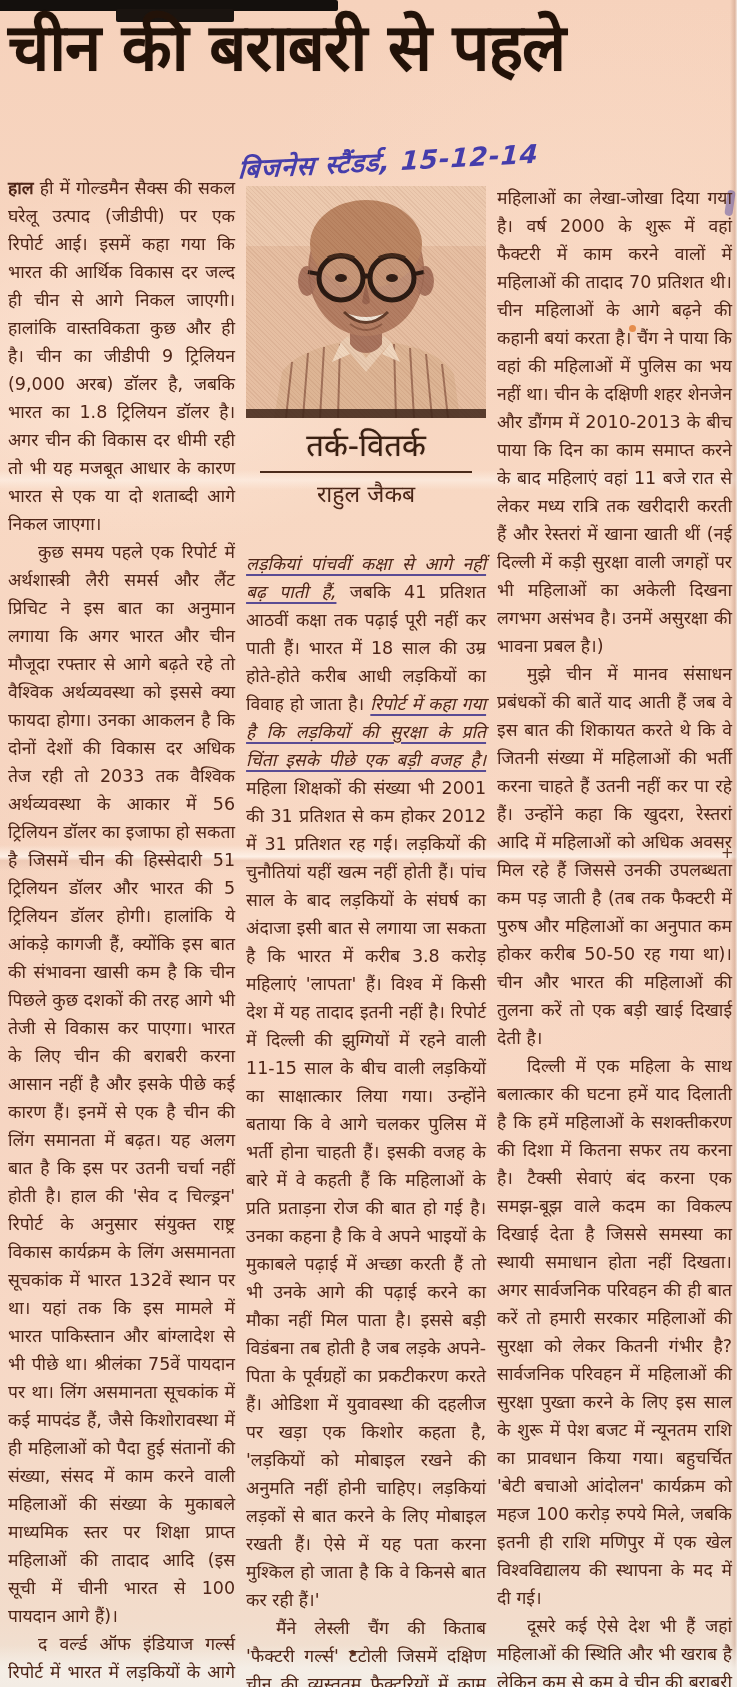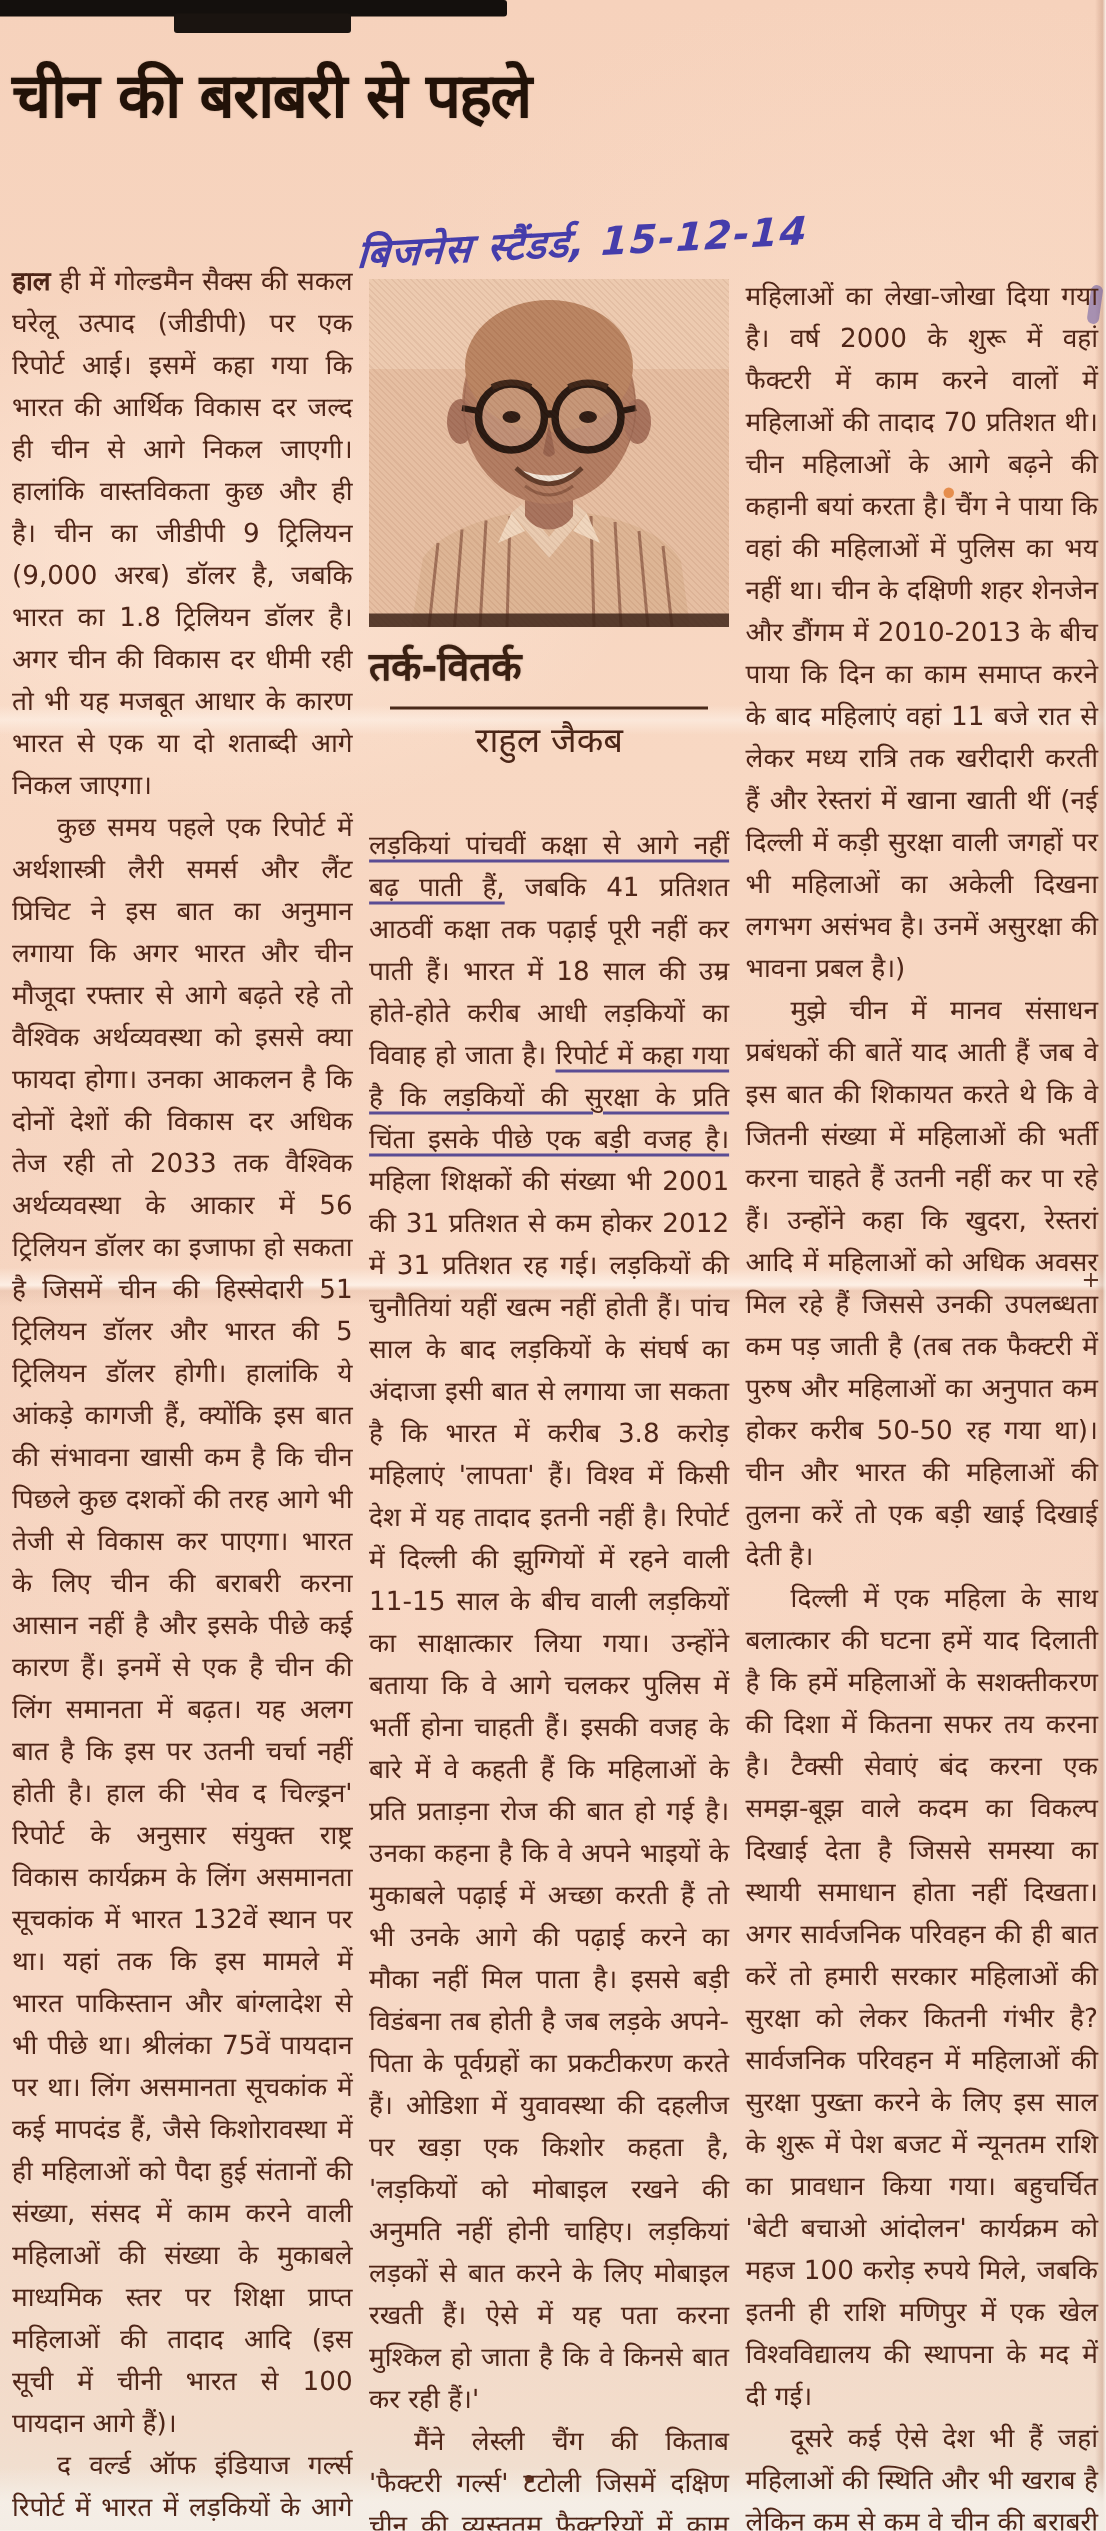--- a/index.html
+++ b/index.html
@@ -36,22 +36,22 @@
     pointer-events:none;
   }
   .scan-bar-1 { position:absolute; left:0; top:0; width:338px; height:11px; background:#14100d; border-radius:0 2px 2px 0; }
   .scan-bar-2 { position:absolute; left:116px; top:9px; width:118px; height:13px; background:#1a1410; border-radius:2px; }
   .reg-mark { position:absolute; right:2px; top:846px; width:14px; height:14px; color:#5a3424; font-size:15px; line-height:14px; }
   .ink-smudge { position:absolute; right:3px; top:190px; width:8px; height:26px; background:rgba(86,74,160,0.5); border-radius:4px; transform:rotate(8deg); }
   .stray-dot { position:absolute; left:350px; top:1650px; width:5px; height:5px; background:#6a3a26; border-radius:50%; }
   .orange-speck { position:absolute; left:629px; top:325px; width:7px; height:7px; background:#e07a30; border-radius:50%; opacity:.8; }
 
   .headline {
-    position:absolute; left:8px; top:26px; width:722px;
-    font-size:41px; font-weight:bold; line-height:76px;
+    position:absolute; left:8px; top:10px; width:722px;
+    font-size:65px; font-weight:bold; line-height:76px;
     color:#221208; letter-spacing:-1px;
     text-shadow:0 0 1px rgba(60,30,15,0.4);
   }
   .handwriting {
     position:absolute; left:238px; top:141px; width:360px;
     font-size:26px; font-style:italic; font-weight:bold;
     color:#453dab; transform:rotate(-3deg) skewX(-6deg);
     letter-spacing:1px; white-space:nowrap;
   }
 
@@ -64,36 +64,37 @@
   .col-1 { width:242px; }
   .col-2 { width:239px; padding-top:10px; }
   .para { margin:0; text-align:justify; }
   .para.indent { text-indent:30px; }
   .lead-word { font-weight:bold; }
   .pen-underline {
     text-decoration:underline;
     text-decoration-color:rgba(62,52,140,0.85);
     text-decoration-thickness:2px;
     text-underline-offset:4px;
+    font-style:italic;
   }
 
   
   .photo-block { width:100%; margin-bottom:16px; }
   .photo-frame {
     position:relative; width:240px; height:232px; margin:12px auto 10px auto;
     background:linear-gradient(180deg,#e8c3a8 0%, #e2b89c 55%, #d8ab8e 100%);
     overflow:hidden;
   }
   .photo-halftone {
     position:absolute; inset:0; pointer-events:none; opacity:.35;
     background:repeating-linear-gradient(45deg, rgba(120,60,40,0.22) 0 1px, rgba(255,235,220,0.10) 1px 3px);
   }
   .photo-bottom-band { position:absolute; left:0; bottom:0; width:100%; height:9px; background:#40261a; opacity:.85; }
   .kicker {
-    font-size:26px; font-weight:bold; color:#3a2012;
+    text-align:center; font-size:31px; font-weight:normal; color:#3a2012;
     letter-spacing:0; line-height:34px;
     text-shadow:0 0 1px rgba(70,40,25,0.5);
   }
   .kicker-rule { width:212px; height:2px; background:#4a2a1a; margin:9px auto 7px auto; }
   .byline { text-align:center; font-size:23px; color:#4a2517; font-weight:normal; }
   .after-byline-gap { height:26px; }
 </style>
 </head>
 <body>
 

